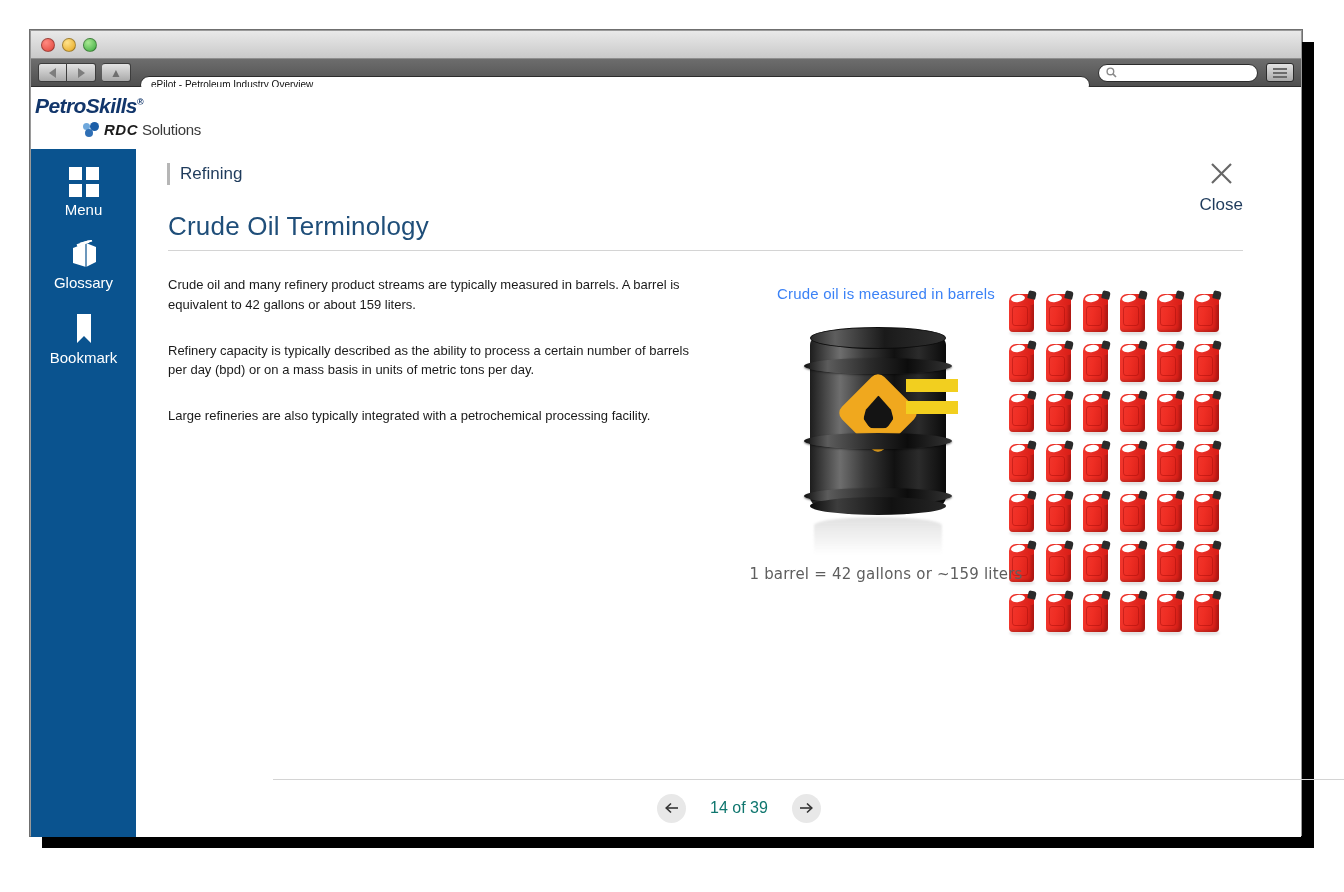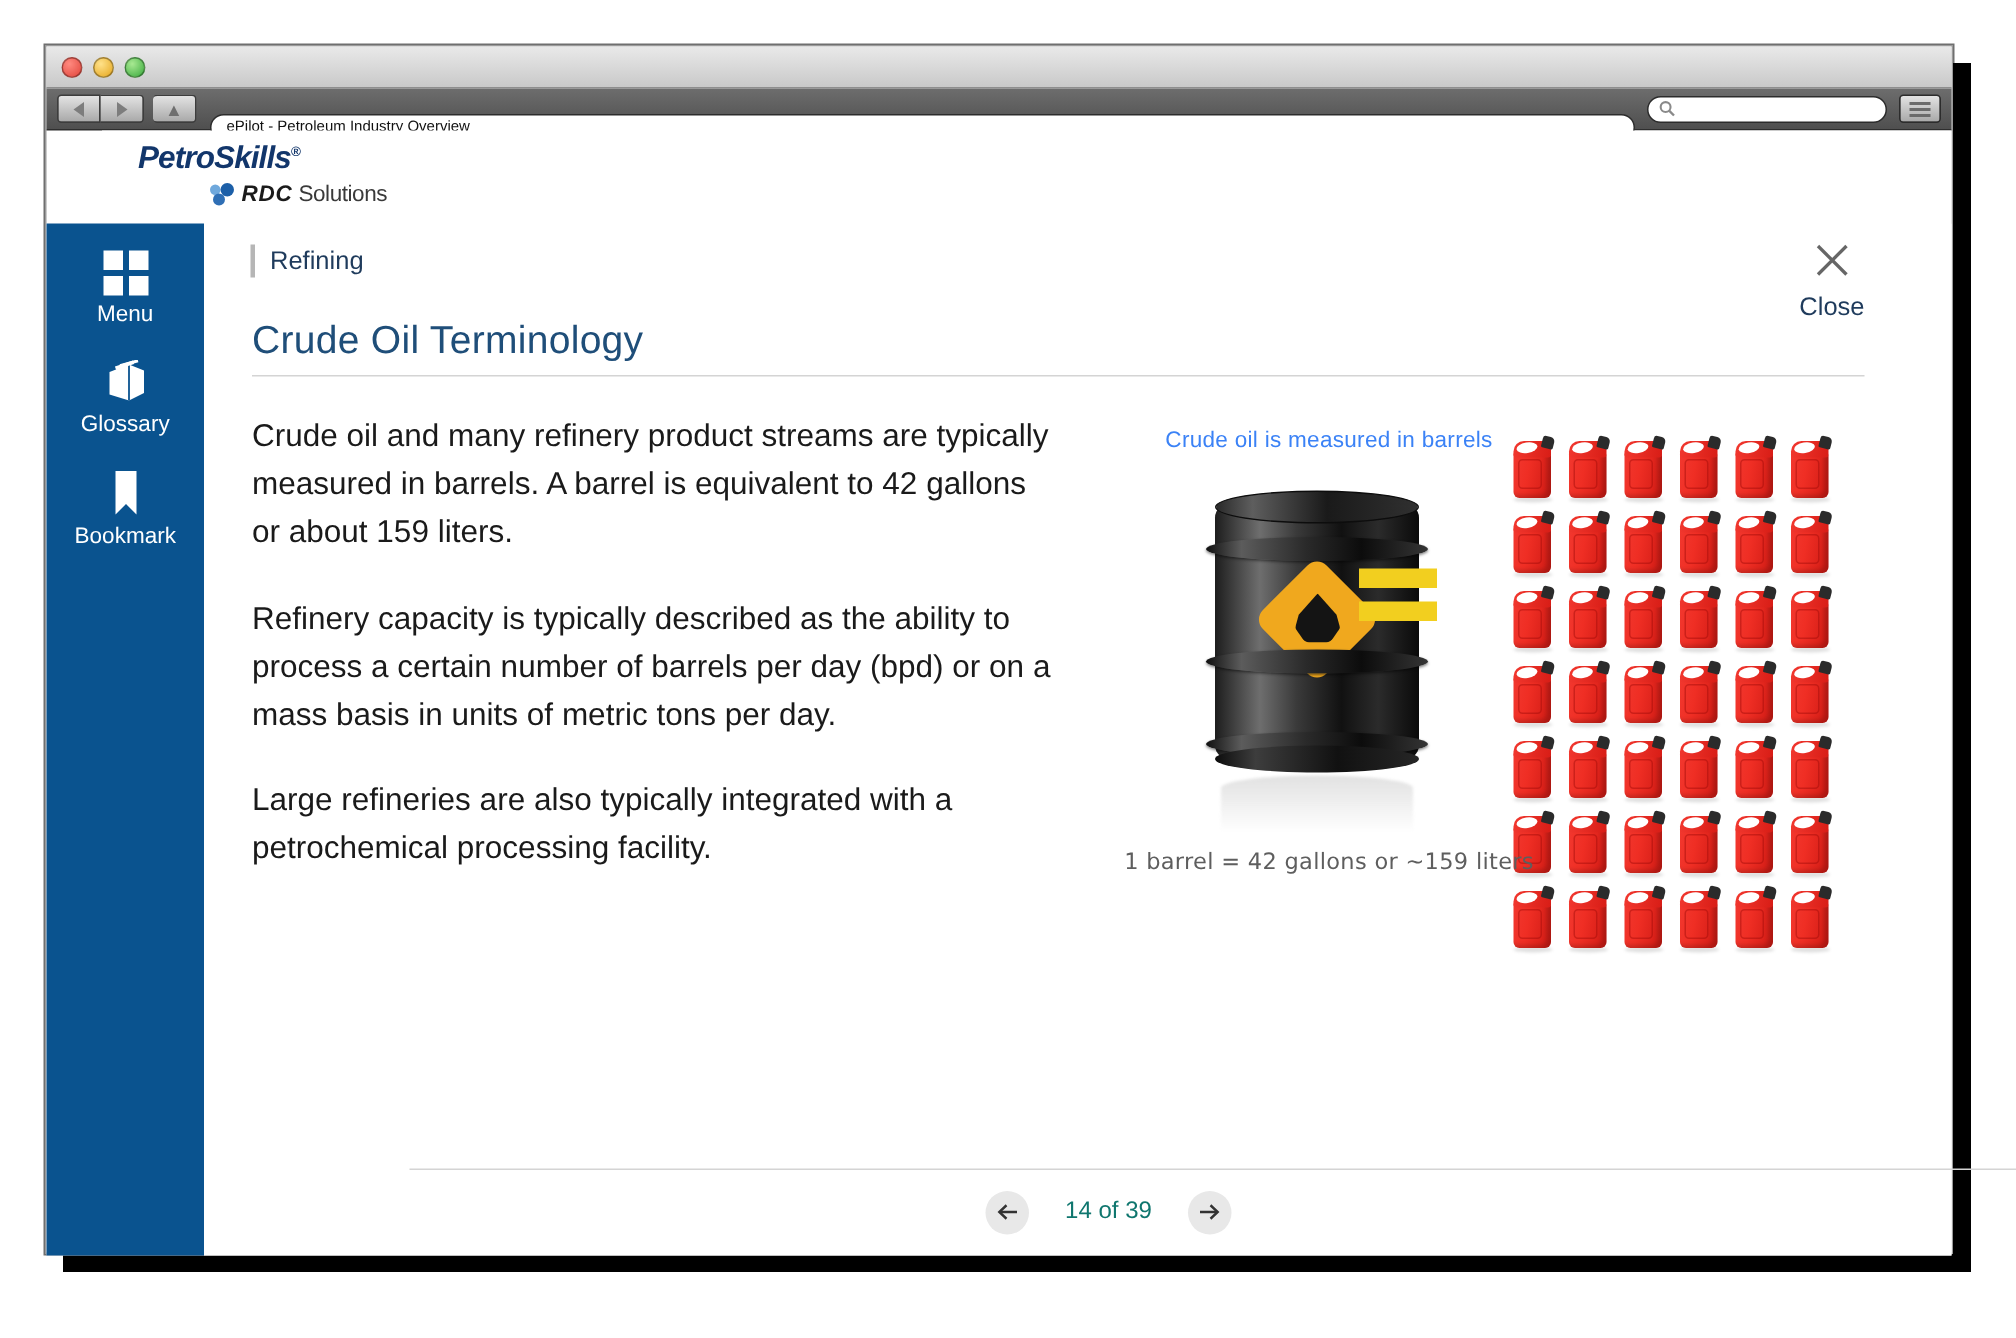--- a/index.html
+++ b/index.html
@@ -81,23 +81,22 @@
     background: linear-gradient(#e3e3e3, #a9a9a9);
     border: 1px solid #2c2c2c; border-radius: 3px;
     display: flex; flex-direction: column; align-items: center; justify-content: center; gap: 2px;
   }
   .menu-btn i { display: block; width: 14px; height: 2px; background: #6b6b6b; }
 
   
   #brand-header {
     height: 62px;
     background: #ffffff;
-    padding: 8px 0 0 24px;
-    position: relative;
-    margin-left: 37px;
+    padding: 8px 0 0 4px;
+    position: relative;
   }
   .brand-name {
     font-size: 21px; font-weight: bold; font-style: italic;
     color: #12366b; letter-spacing: -0.6px;
     line-height: 1;
   }
   .brand-name sup { font-size: 9px; vertical-align: super; font-style: normal; }
   .brand-sub {
     margin-top: 5px; margin-left: 48px;
     display: flex; align-items: center; gap: 4px;
@@ -172,21 +171,21 @@
     margin-left: 18px;
     margin-top: 24px;
     display: flex;
   }
   #text-column {
     width: 560px;
     padding-right: 20px;
   }
   #text-column p {
     margin: 0 0 26px 0;
-    font-size: 21px;
+    font-size: 13px;
     line-height: 1.52;
     color: #1a1a1a;
   }
 
   
   #illustration {
     position: relative;
     flex: 1;
     padding-top: 4px;
   }

